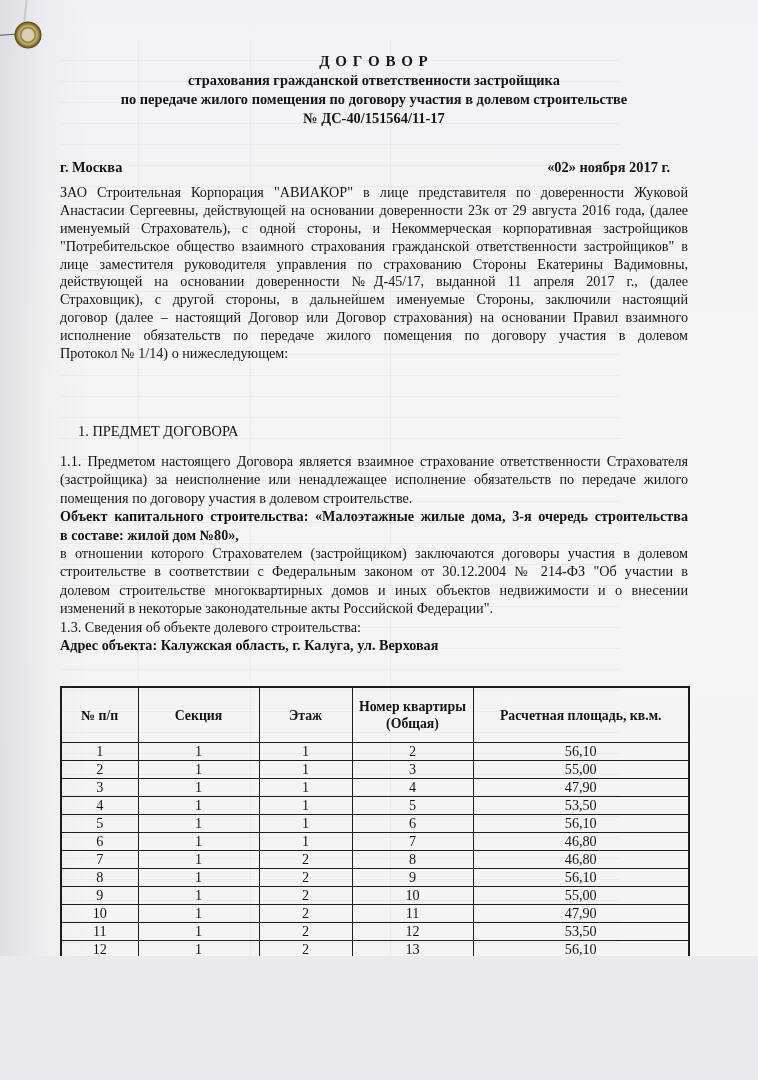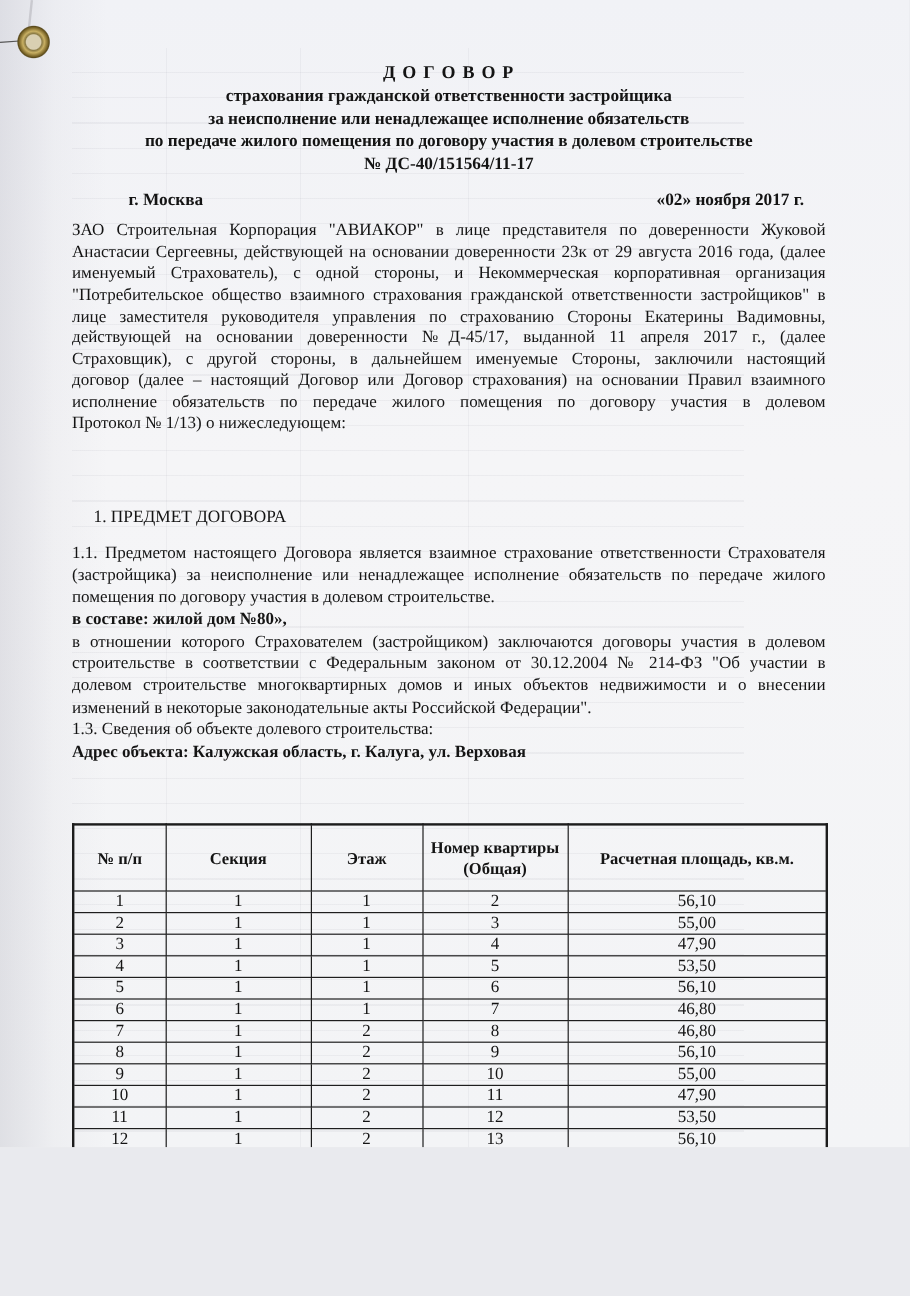--- a/index.html
+++ b/index.html
@@ -26,21 +26,21 @@
   }
   .thread-v { position: absolute; left: 24px; top: 0; width: 1.5px; height: 30px; background: #c9c9cf; transform: rotate(6deg); }
   .thread-h { position: absolute; left: 0; top: 34px; width: 22px; height: 1px; background: #555; transform: rotate(-4deg); }
 
   .title-block {
     position: absolute; top: 52px; left: 60px; width: 628px;
     text-align: center; font-weight: bold; font-size: 14.4px; line-height: 19px;
   }
   .title-block .doc-title { letter-spacing: 1px; font-size: 15px; }
 
-  .city { position: absolute; top: 158px; left: 60px; font-weight: bold; font-size: 14.4px; line-height: 18px; margin-left: 47px; }
+  .city { position: absolute; top: 158px; left: 60px; font-weight: bold; font-size: 14.4px; line-height: 18px; }
   .date { position: absolute; top: 158px; right: 88px; font-weight: bold; font-size: 14.4px; line-height: 18px; }
 
   .para { position: absolute; left: 60px; width: 628px; font-size: 14.2px; }
   .para.preamble { top: 184px; }
   .para.preamble .ln { height: 17.9px; line-height: 17.9px; }
   .para.section { top: 452px; }
   .para.section .ln { height: 18.4px; line-height: 18.4px; }
   .ln { text-align: justify; text-align-last: justify; overflow: hidden; }
   .ln.last { text-align: left; text-align-last: left; }
   .ln.b { font-weight: bold; }
@@ -66,47 +66,47 @@
 
 <div class="page">
   <div class="ghost"></div>
   <div class="thread-v"></div>
   <div class="thread-h"></div>
   <div class="eyelet"></div>
 
   <div class="title-block">
     <div class="doc-title">Д О Г О В О Р</div>
     <div>страхования гражданской ответственности застройщика</div>
-    <div>за неисполнение или ненадлежащее исполнение обязательств</div>
     <div>по передаче жилого помещения по договору участия в долевом строительстве</div>
     <div>№ ДС-40/151564/11-17</div>
   </div>
 
   <div class="city">г. Москва</div>
   <div class="date">«02» ноября 2017 г.</div>
 
   <div class="para preamble">
     <div class="ln">ЗАО Строительная Корпорация "АВИАКОР" в лице представителя по доверенности Жуковой</div>
     <div class="ln">Анастасии Сергеевны, действующей на основании доверенности 23к от 29 августа 2016 года, (далее</div>
-    <div class="ln">именуемый Страхователь), с одной стороны, и Некоммерческая корпоративная организация</div>
+    <div class="ln">именуемый Страхователь), с одной стороны, и Некоммерческая корпоративная застройщиков</div>
     <div class="ln">"Потребительское общество взаимного страхования гражданской ответственности застройщиков" в</div>
     <div class="ln">лице заместителя руководителя управления по страхованию Стороны Екатерины Вадимовны,</div>
     <div class="ln">действующей на основании доверенности №Д-45/17, выданной 11 апреля 2017 г., (далее</div>
     <div class="ln">Страховщик), с другой стороны, в дальнейшем именуемые Стороны, заключили настоящий</div>
     <div class="ln">договор (далее – настоящий Договор или Договор страхования) на основании Правил взаимного</div>
     <div class="ln">исполнение обязательств по передаче жилого помещения по договору участия в долевом</div>
-    <div class="ln last">Протокол № 1/13) о нижеследующем:</div>
+    <div class="ln last">Протокол № 1/14) о нижеследующем:</div>
   </div>
 
   <div class="heading">1. ПРЕДМЕТ ДОГОВОРА</div>
 
   <div class="para section">
     <div class="ln">1.1. Предметом настоящего Договора является взаимное страхование ответственности Страхователя</div>
     <div class="ln">(застройщика) за неисполнение или ненадлежащее исполнение обязательств по передаче жилого</div>
     <div class="ln last">помещения по договору участия в долевом строительстве.</div>
+    <div class="ln b">Объект капитального строительства: «Малоэтажные жилые дома, 3-я очередь строительства</div>
     <div class="ln b last">в составе: жилой дом №80»,</div>
     <div class="ln">в отношении которого Страхователем (застройщиком) заключаются договоры участия в долевом</div>
     <div class="ln">строительстве в соответствии с Федеральным законом от 30.12.2004 № 214-ФЗ "Об участии в</div>
     <div class="ln">долевом строительстве многоквартирных домов и иных объектов недвижимости и о внесении</div>
     <div class="ln last">изменений в некоторые законодательные акты Российской Федерации".</div>
     <div class="ln last">1.3. Сведения об объекте долевого строительства:</div>
     <div class="ln b last">Адрес объекта: Калужская область, г. Калуга, ул. Верховая</div>
   </div>
 
   <table class="apts">

